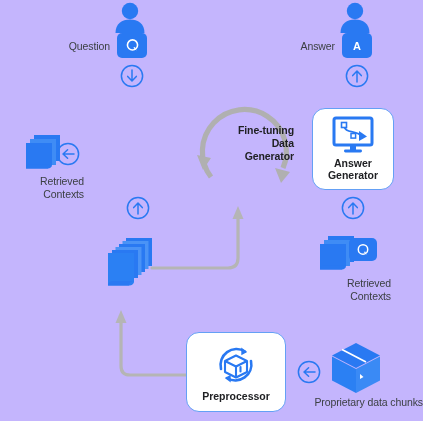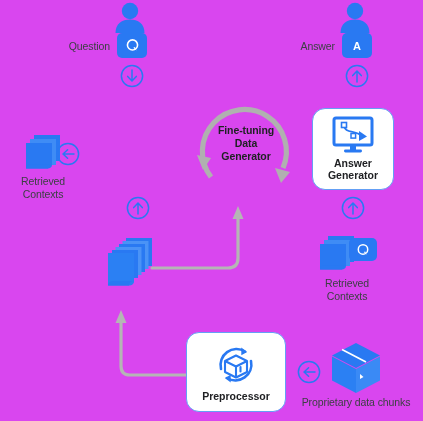--- a/index.html
+++ b/index.html
@@ -3,30 +3,30 @@
 <meta charset="utf-8">
 <style>
   html,body{margin:0;padding:0;background:#ffffff;}
   body{
     font-family:"Liberation Sans","DejaVu Sans",sans-serif;
     -webkit-font-smoothing:antialiased;
   }
   #stage{
     position:relative;
     width:423px;height:421px;
-    background:#d946ef;
+    background:#c4b5fd;
     overflow:hidden;
   }
   .abs{position:absolute;}
   .lbl{
     position:absolute;
     color:#3c4043;
     font-size:10.5px;
     line-height:12.5px;
-    text-align:center;
+    text-align:right;
     white-space:pre-line;
     letter-spacing:-0.1px;
   }
   .card{
     position:absolute;
     border:1.4px solid #64a0f5;
     border-radius:13px;
     background:#ffffff;
     box-sizing:border-box;
     display:flex;

